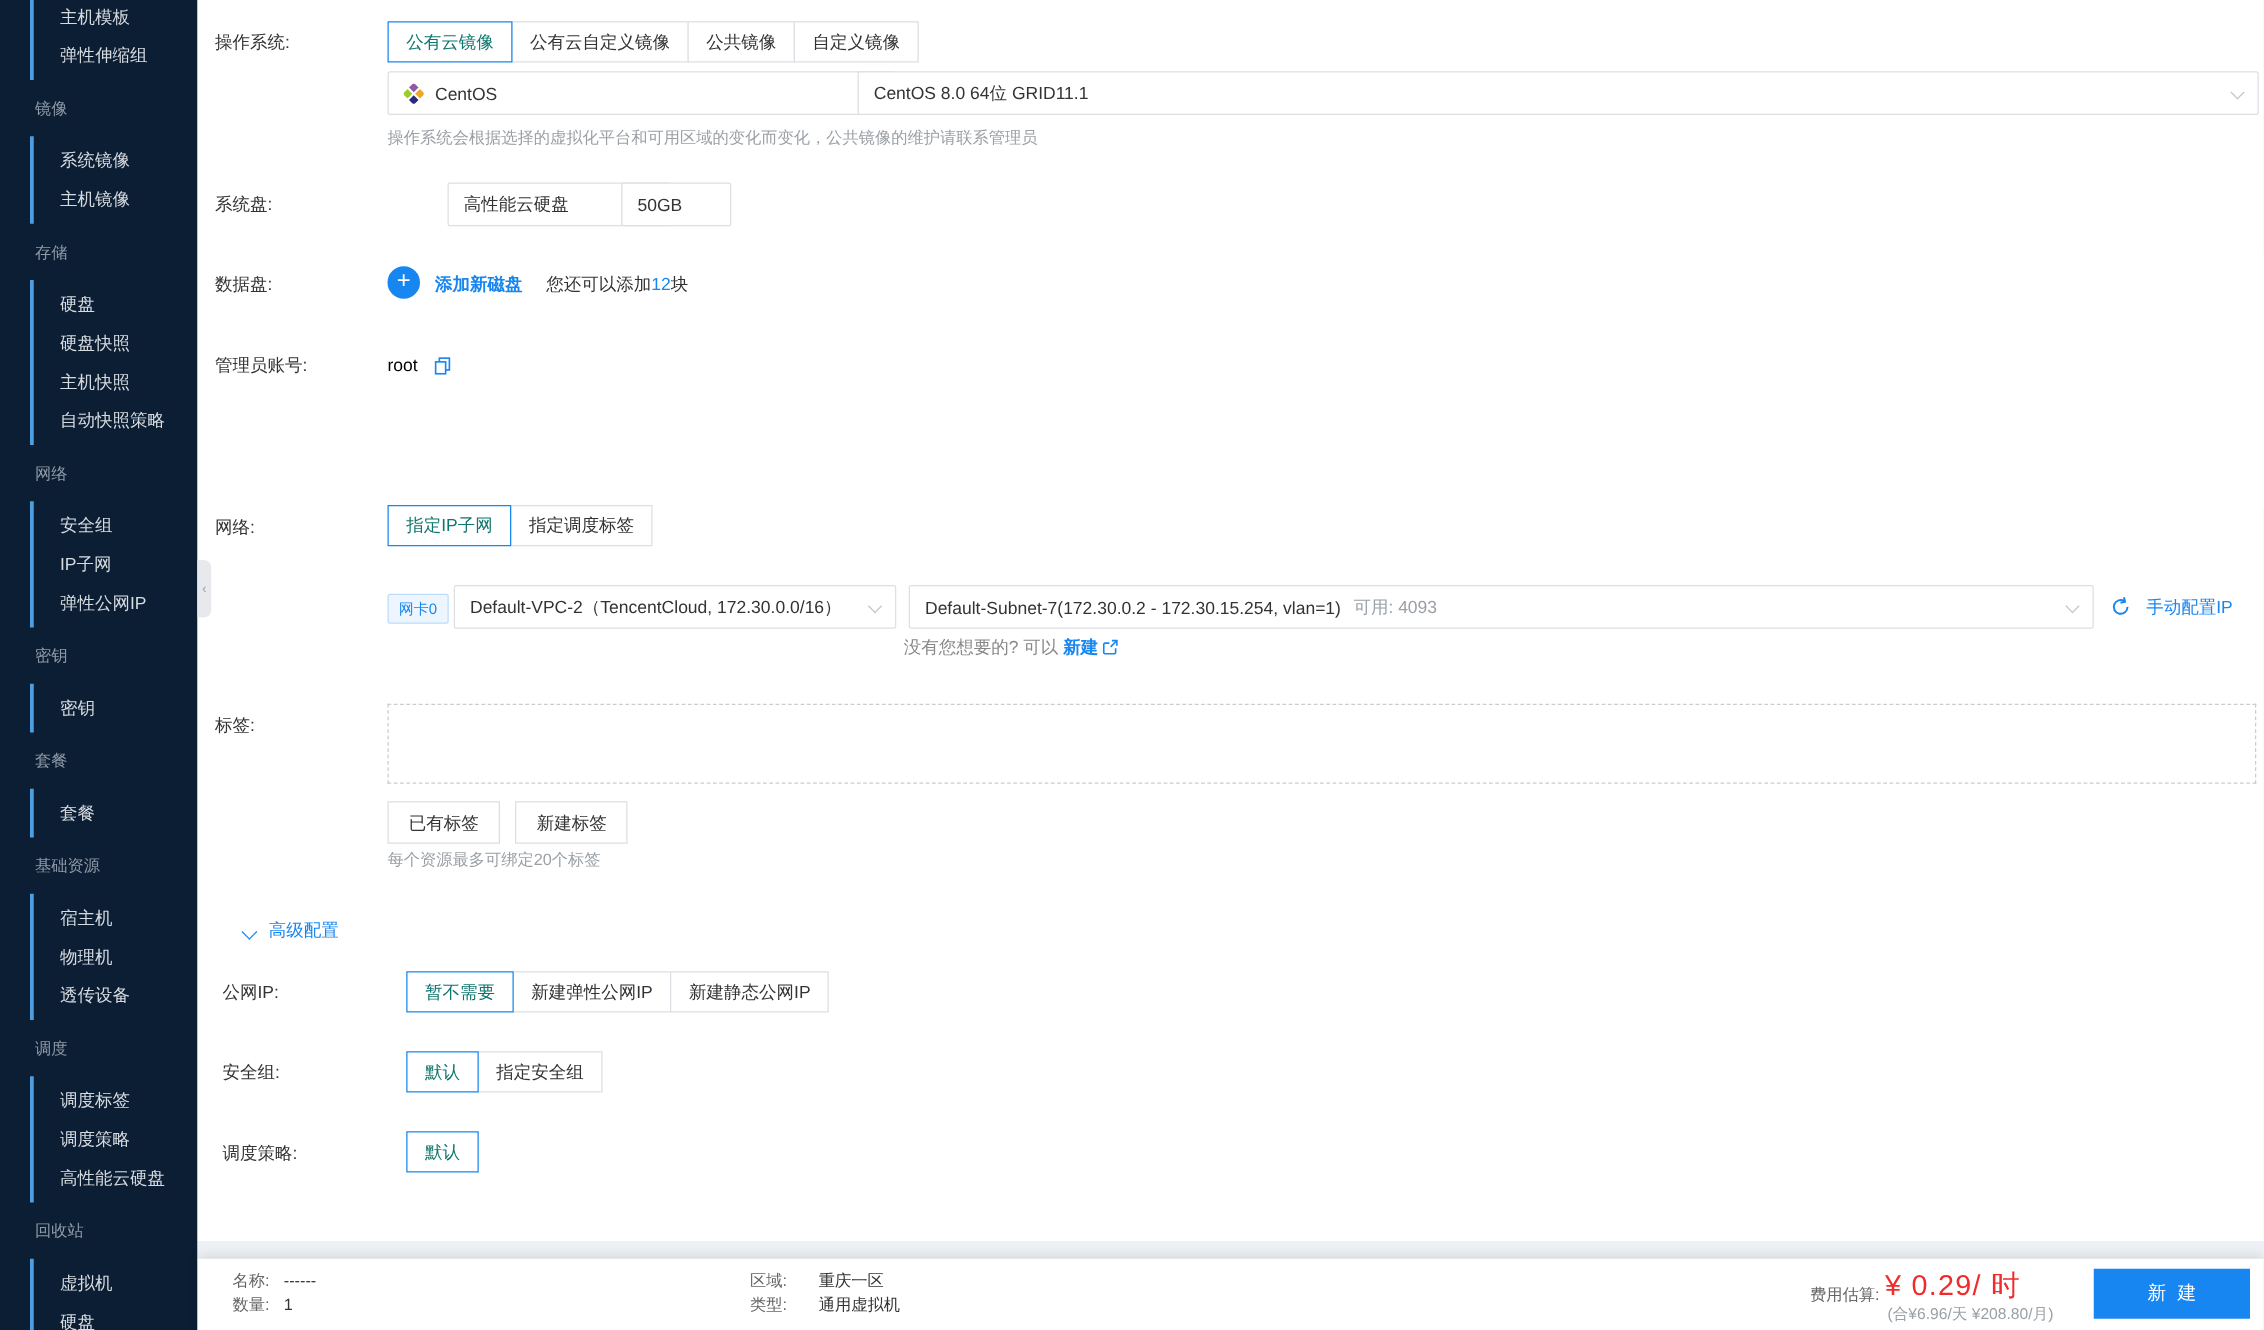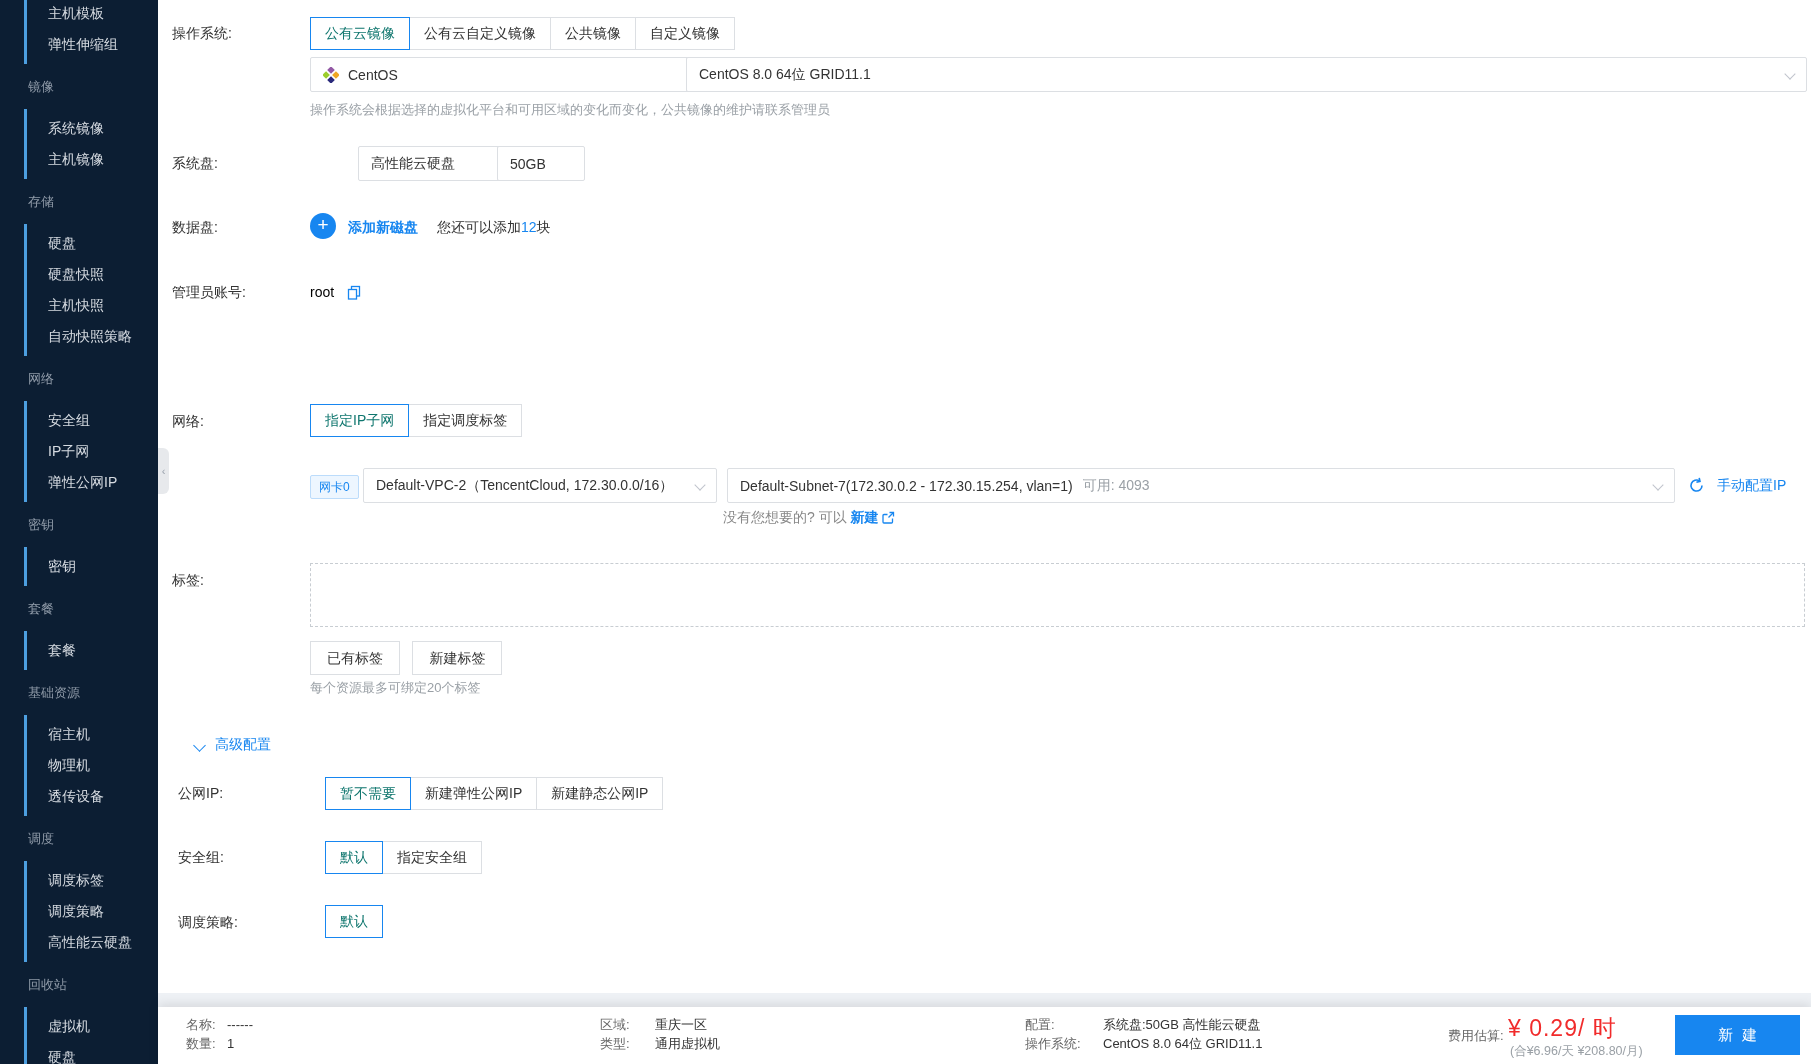--- a/index.html
+++ b/index.html
@@ -271,23 +271,19 @@
 
   <div id="footer">
     <div class="fcol" style="left:28px;">
       <div class="fline"><span class="flab" style="width:41px;">名称:</span><span class="fval">------</span></div>
       <div class="fline"><span class="flab" style="width:41px;">数量:</span><span class="fval">1</span></div>
     </div>
     <div class="fcol" style="left:442px;">
       <div class="fline"><span class="flab" style="width:55px;">区域:</span><span class="fval">重庆一区</span></div>
       <div class="fline"><span class="flab" style="width:55px;">类型:</span><span class="fval">通用虚拟机</span></div>
     </div>
-    <div class="fcol" style="left:867px;">
-      <div class="fline"><span class="flab" style="width:78px;">配置:</span><span class="fval">系统盘:50GB 高性能云硬盘</span></div>
-      <div class="fline"><span class="flab" style="width:78px;">操作系统:</span><span class="fval">CentOS 8.0 64位 GRID11.1</span></div>
-    </div>
     <div id="estimate-label">费用估算:</div>
     <div id="price">¥ 0.29/ 时</div>
     <div id="price-sub">(合¥6.96/天 ¥208.80/月)</div>
     <button id="create-btn">新建</button>
   </div>
 
 </div>
 
 </body></html>

